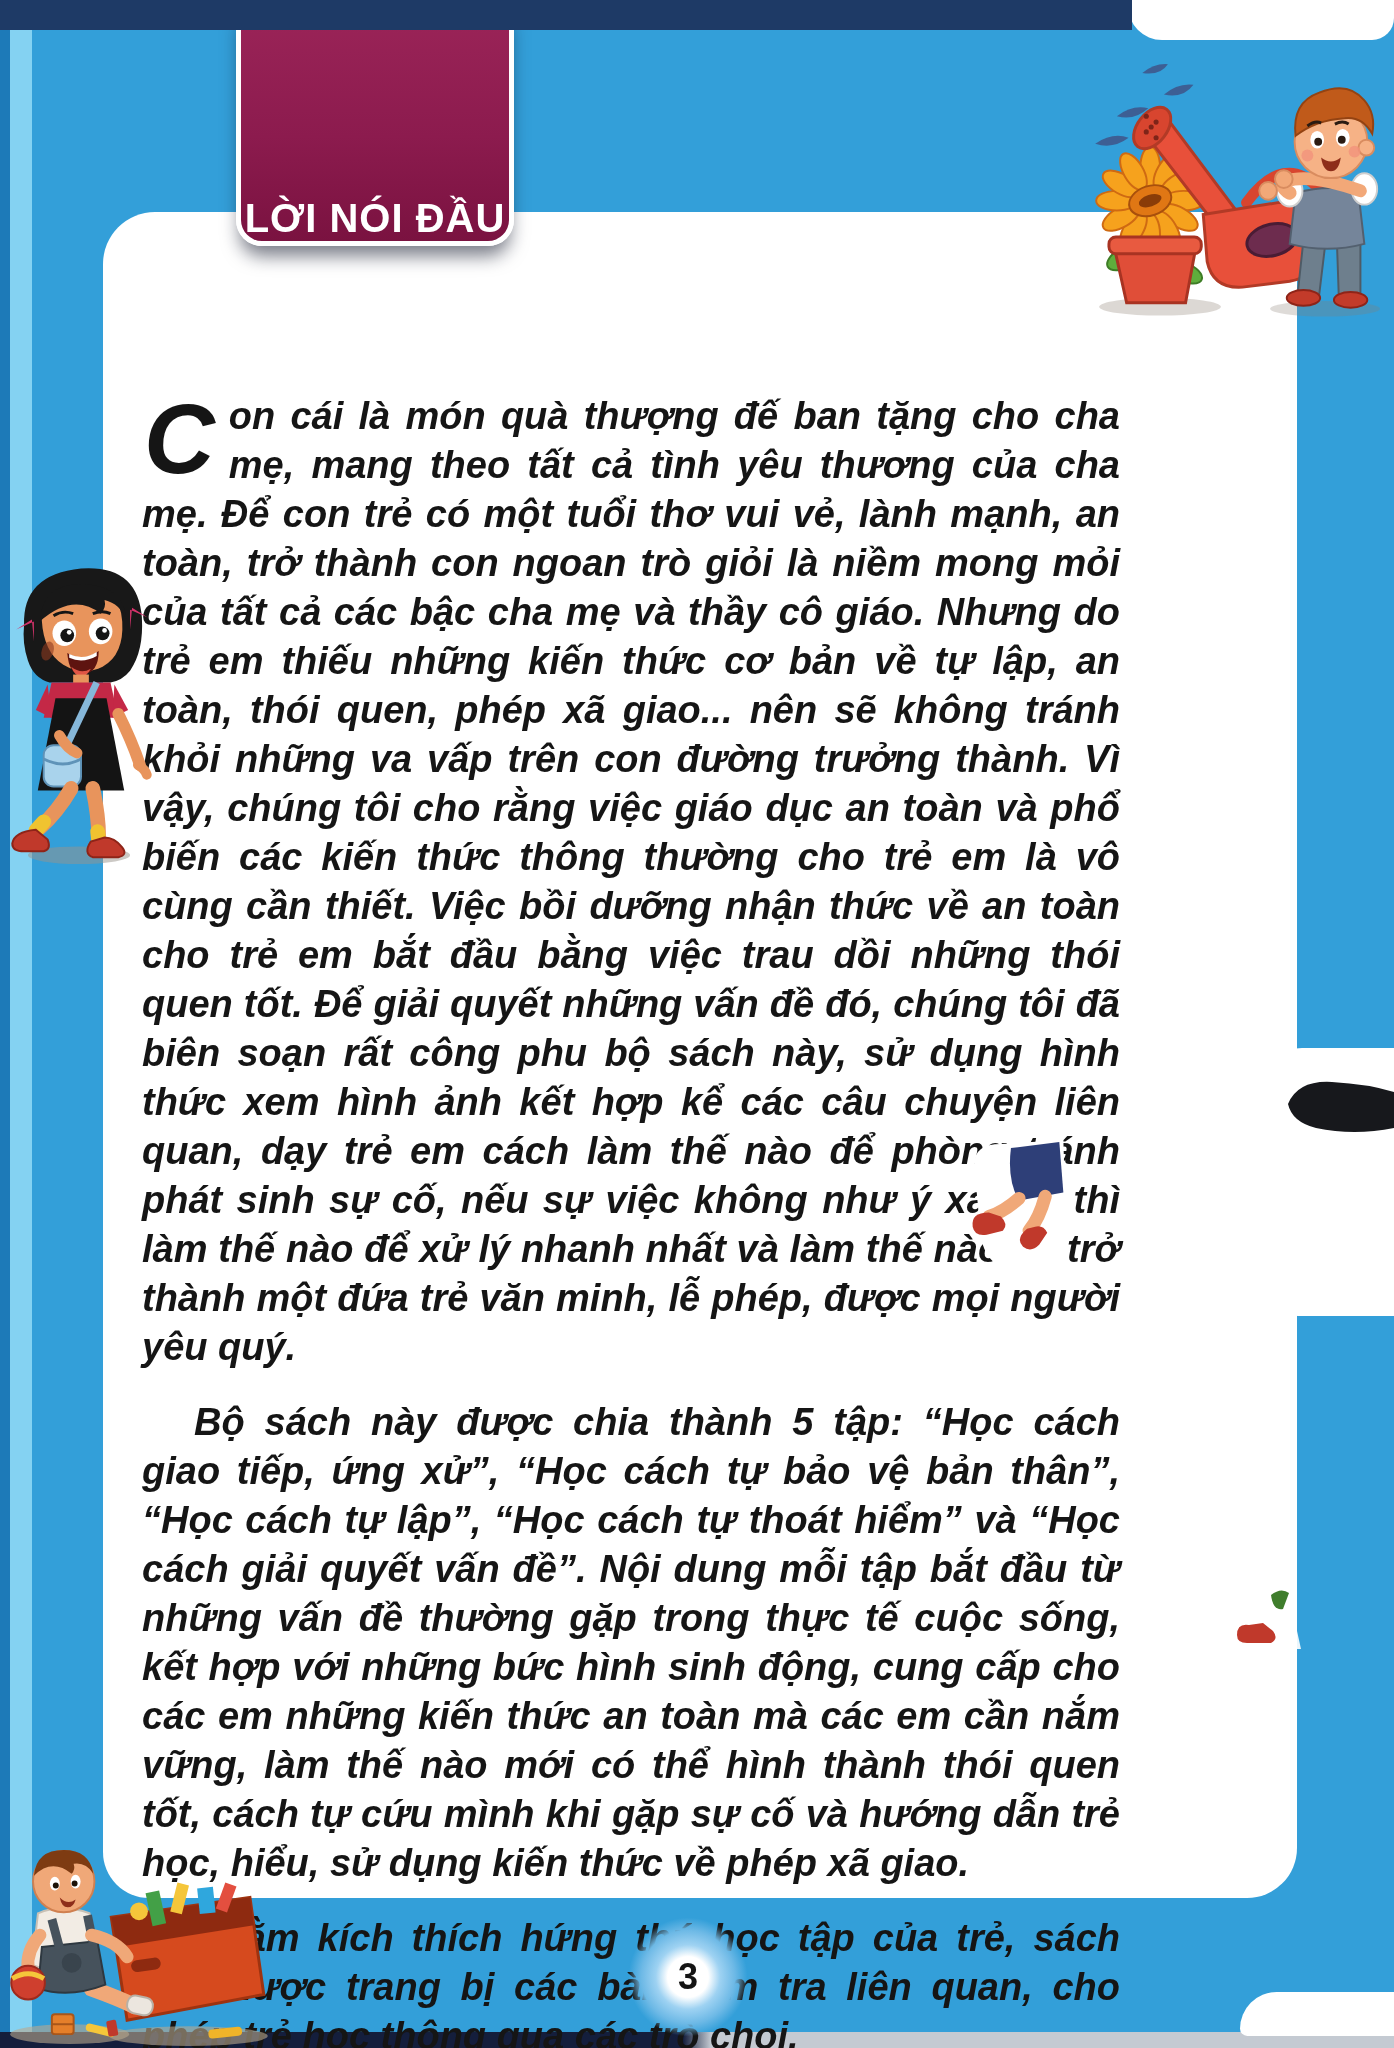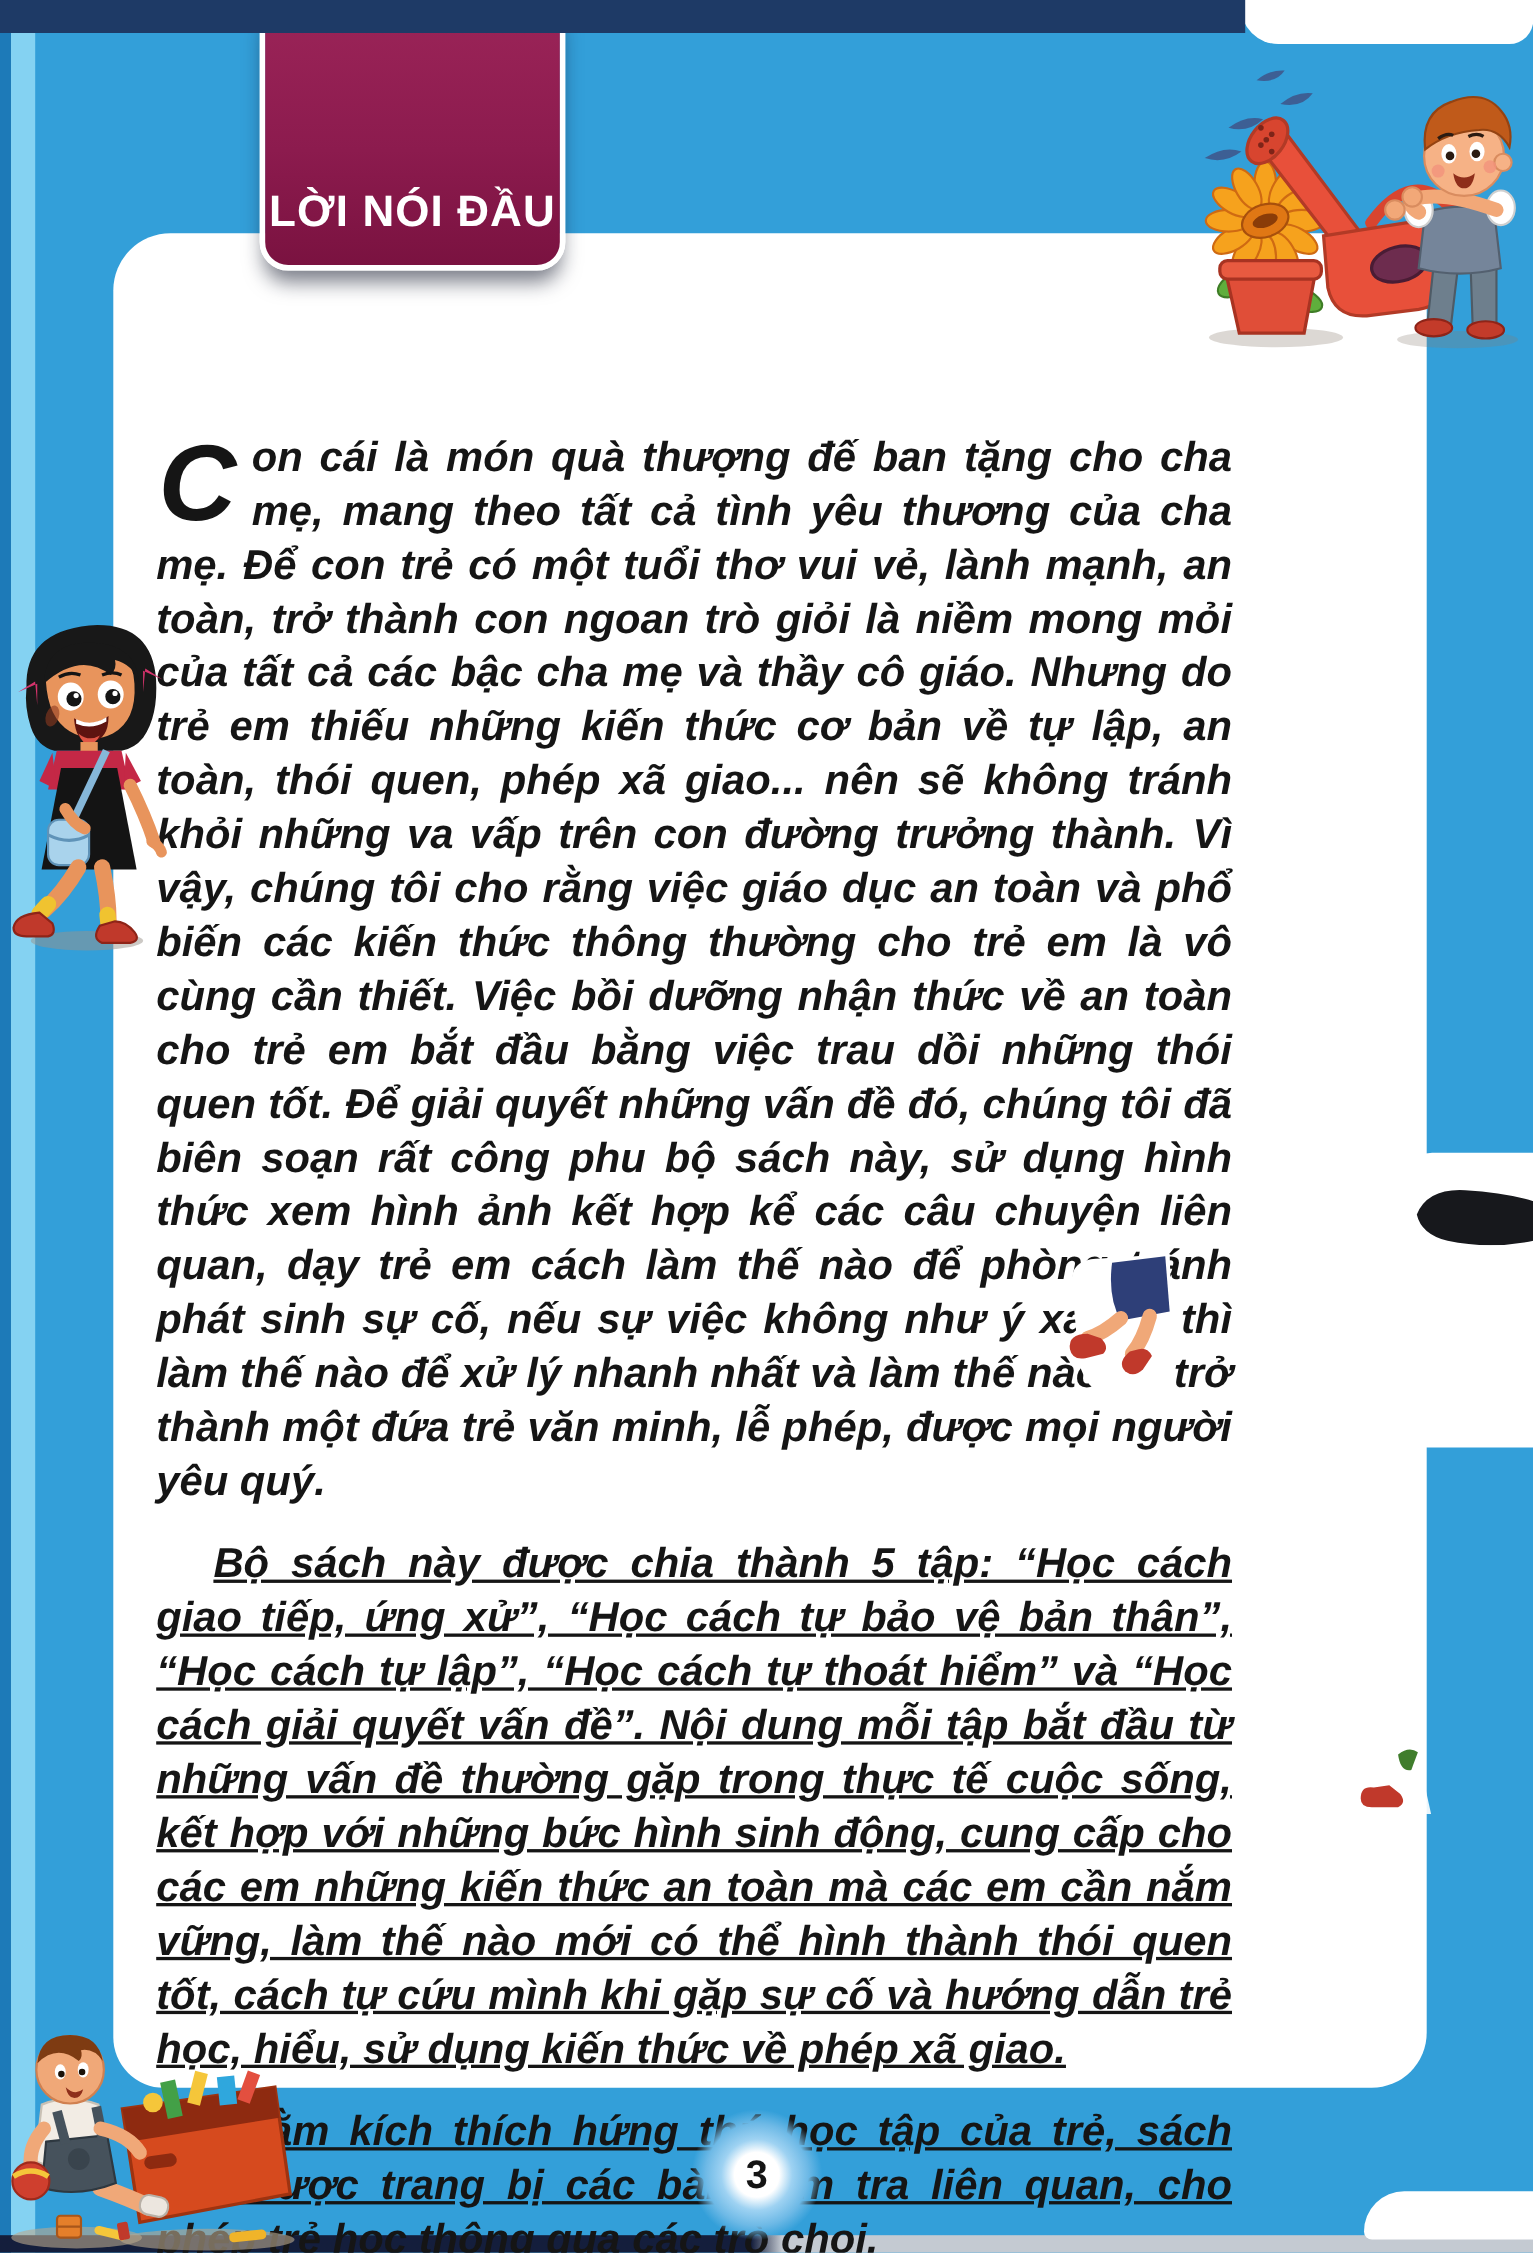--- a/index.html
+++ b/index.html
@@ -26,28 +26,28 @@
     border-radius:52px 44px 50px 46px;z-index:5;}
 
   
   .banner{position:absolute;left:236px;top:6px;width:268px;height:232px;z-index:6;
     background:linear-gradient(180deg,#9b2458 0%,#8c1b4e 55%,#7a1240 100%);
     border:5px solid #ffffff;border-top-width:3px;
     border-radius:10px 10px 26px 26px;
     box-shadow:0 14px 18px -4px rgba(15,20,40,0.55);
     display:flex;align-items:flex-end;justify-content:center;}
   .banner-title{color:#ffffff;font-weight:700;font-size:40px;letter-spacing:1px;
-    padding-bottom:26px;white-space:nowrap;}
+    white-space:nowrap;}
 
   
   .foreword{position:absolute;left:142px;top:392px;width:978px;z-index:6;
     color:#151515;font-style:italic;font-weight:700;font-size:38px;line-height:49px;
     text-align:justify;}
   .foreword p{margin:0 0 26px 0;}
-  .foreword p.indent{text-indent:52px;text-decoration:underline;}
+  .foreword p.indent{text-indent:52px;}
   .dropcap{float:left;font-style:italic;font-weight:700;font-size:98px;line-height:86px;
     margin:4px 14px 0 2px;}
 
   
   .page-badge{position:absolute;left:628px;top:1917px;width:120px;height:120px;z-index:6;
     background:radial-gradient(circle,#ffffff 0 24%,#9ed2f2 38%,#6db9e6 55%,rgba(109,185,230,0) 70%);
     display:flex;align-items:center;justify-content:center;}
   .page-badge span{font-weight:700;font-size:36px;color:#141414;font-style:normal;}
 
   

